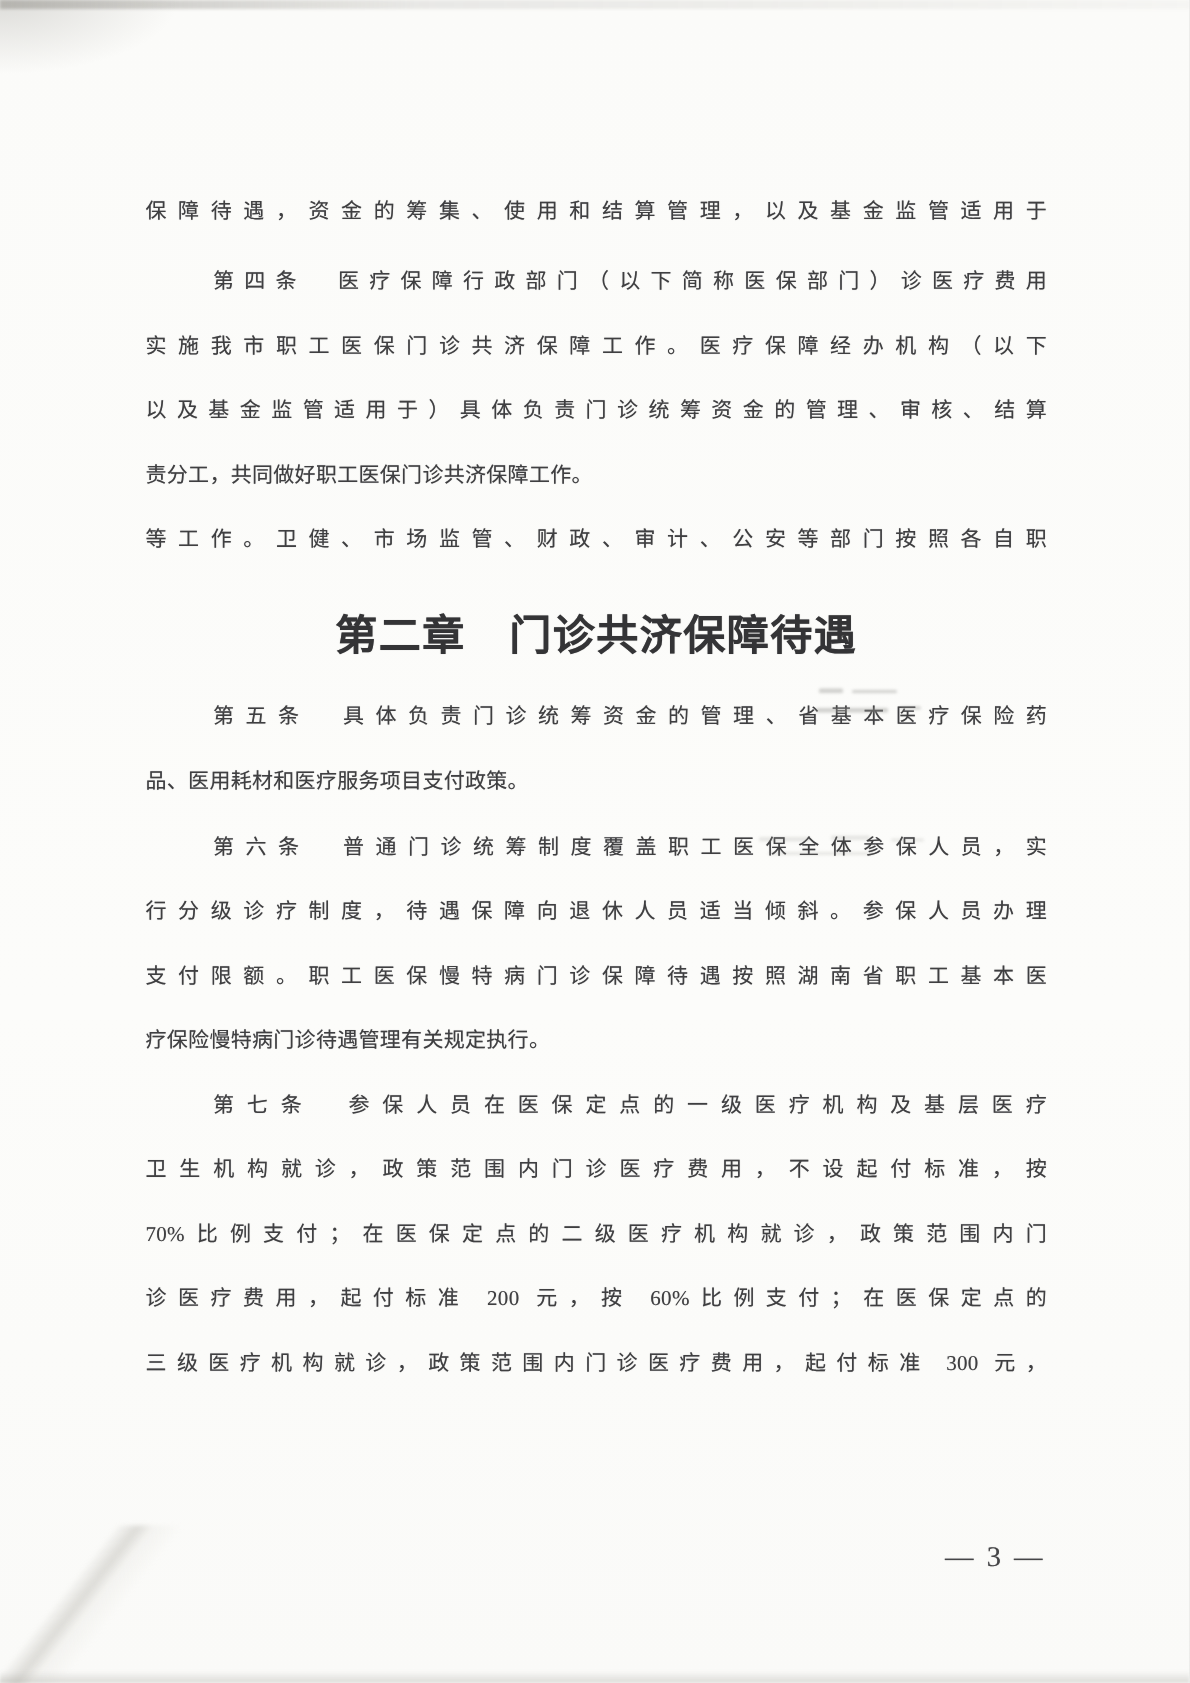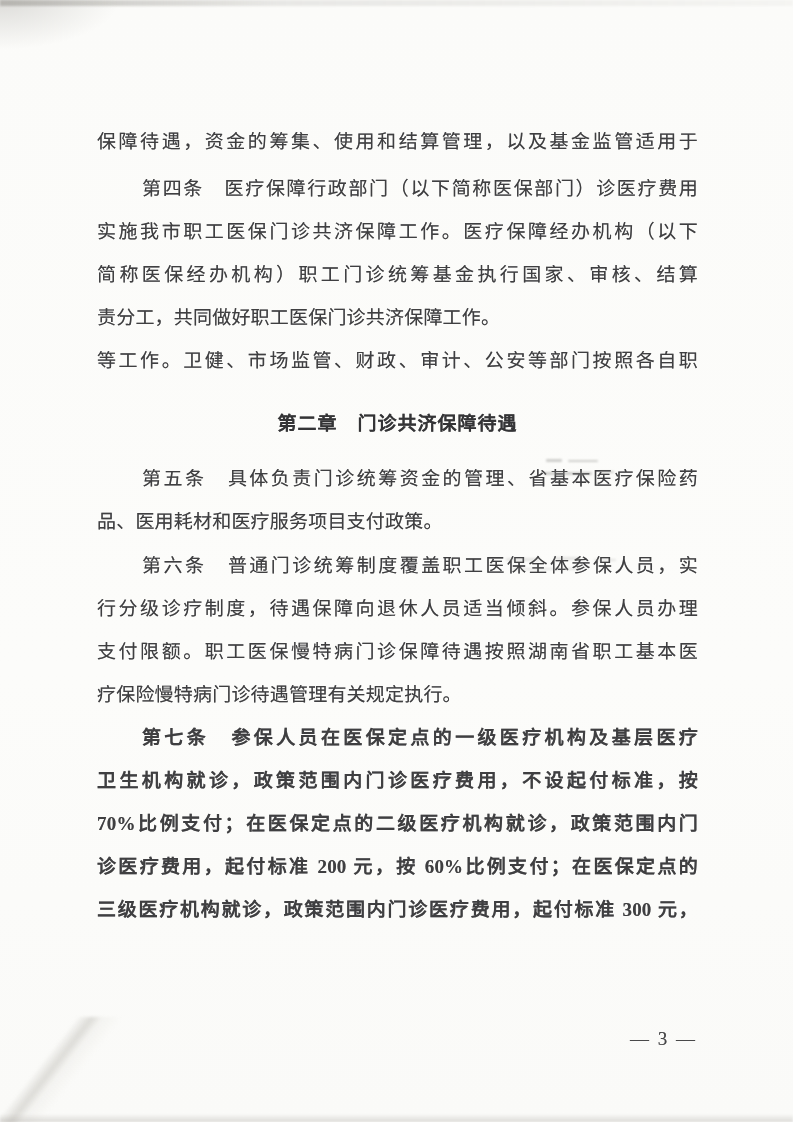--- a/index.html
+++ b/index.html
@@ -28,44 +28,44 @@
     filter:blur(1px);
   }
   .crease-bl {
     position:absolute; left:-25px; bottom:-5px; width:170px; height:110px;
     background:linear-gradient(128deg, transparent 40%, rgba(185,183,176,.45) 46%, rgba(215,213,206,.18) 50%, transparent 58%);
     filter:blur(1.5px);
   }
   
   .content { position:absolute; left:97px; top:120px; width:601px; }
   .line {
-    font-size:19px; line-height:43px; height:43px;
+    font-size:14px; line-height:43px; height:43px;
     letter-spacing:.2px;
     text-shadow:0 0 .5px rgba(70,70,72,.55);
     white-space:normal;
   }
   .line.fill   { text-align:justify; text-align-last:justify; }
   .line.endline{ text-align:left; }
   .line.indent { padding-left:45px; }
   .para.heading {
     font-family:"Liberation Sans","DejaVu Sans",sans-serif;
     font-weight:bold;
-    font-size:19px; line-height:36px; height:36px;
+    font-size:28px; line-height:36px; height:36px;
     text-align:center;
     color:#343436;
     letter-spacing:1px;
     text-shadow:0 0 .5px rgba(52,52,54,.6);
   }
   
   .para.p1 { margin-top:0; }
   .para.p2 { margin-top:4px; }
   .para.h1 { margin-top:24px; }
   .para.p3 { margin-top:15px; }
   .para.p4 { margin-top:1px; }
-  .para.p5 { margin-top:0;font-weight:bold; }
+  .para.p5 { margin-top:0; }
   
   .footer {
     position:absolute; top:1028px; left:630px;
     font-size:19px; line-height:22px; letter-spacing:2px;
     color:#454547;
     text-shadow:0 0 .5px rgba(70,70,72,.5);
   }
   
   .ghost { position:absolute; filter:blur(1.2px); }
   .ghost i { position:absolute; display:block; background:#9b9b97; border-radius:1px; }
@@ -88,21 +88,21 @@
   <div class="edge-top"></div>
   <div class="corner-tl"></div>
 
   <div class="content">
       <div class="para p1">
         <div class="line fill">保障待遇，资金的筹集、使用和结算管理，以及基金监管适用于</div>
       </div>
       <div class="para p2">
         <div class="line fill indent">第四条　医疗保障行政部门（以下简称医保部门）诊医疗费用</div>
         <div class="line fill">实施我市职工医保门诊共济保障工作。医疗保障经办机构（以下</div>
-        <div class="line fill">简称医保经办机构）职工门诊统筹基金执行国家、审核、结算</div>
+        <div class="line fill">以及基金监管适用于）具体负责门诊统筹资金的管理、审核、结算</div>
         <div class="line endline">责分工，共同做好职工医保门诊共济保障工作。</div>
         <div class="line fill">等工作。卫健、市场监管、财政、审计、公安等部门按照各自职</div>
       </div>
       <div class="para h1 heading">第二章　门诊共济保障待遇</div>
       <div class="para p3">
         <div class="line fill indent">第五条　具体负责门诊统筹资金的管理、省基本医疗保险药</div>
         <div class="line endline">品、医用耗材和医疗服务项目支付政策。</div>
       </div>
       <div class="para p4">
         <div class="line fill indent">第六条　普通门诊统筹制度覆盖职工医保全体参保人员，实</div>

